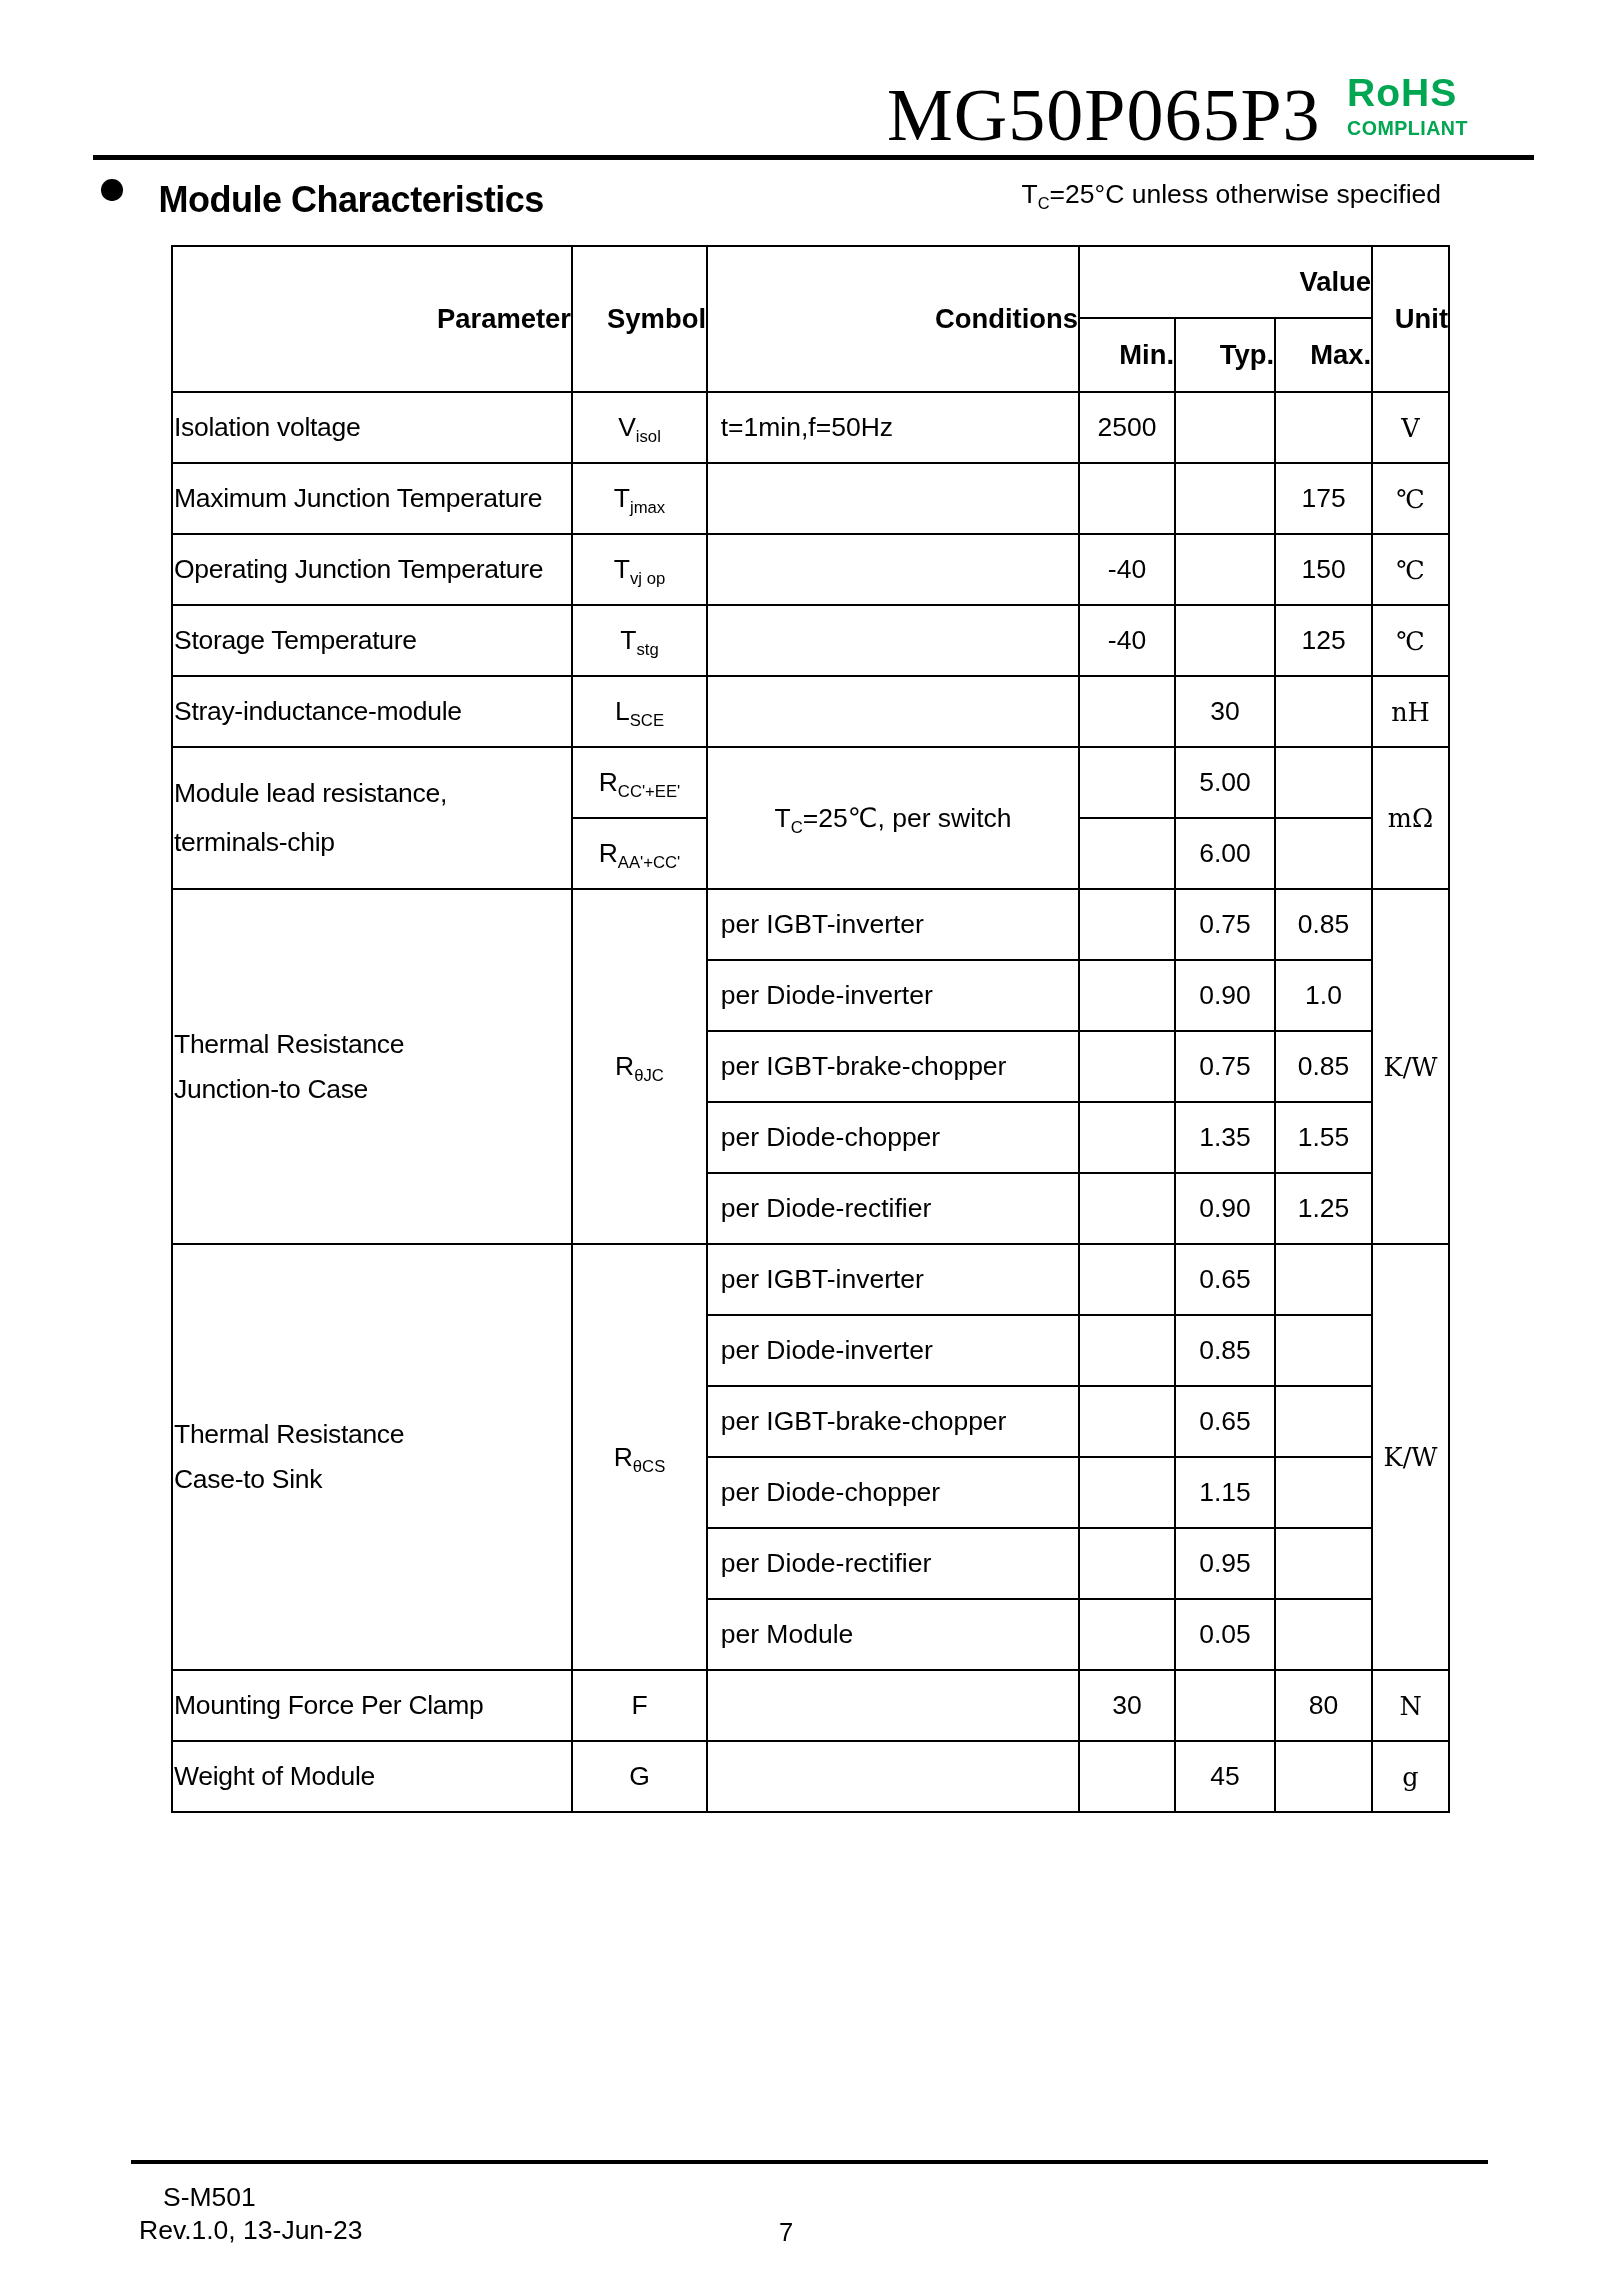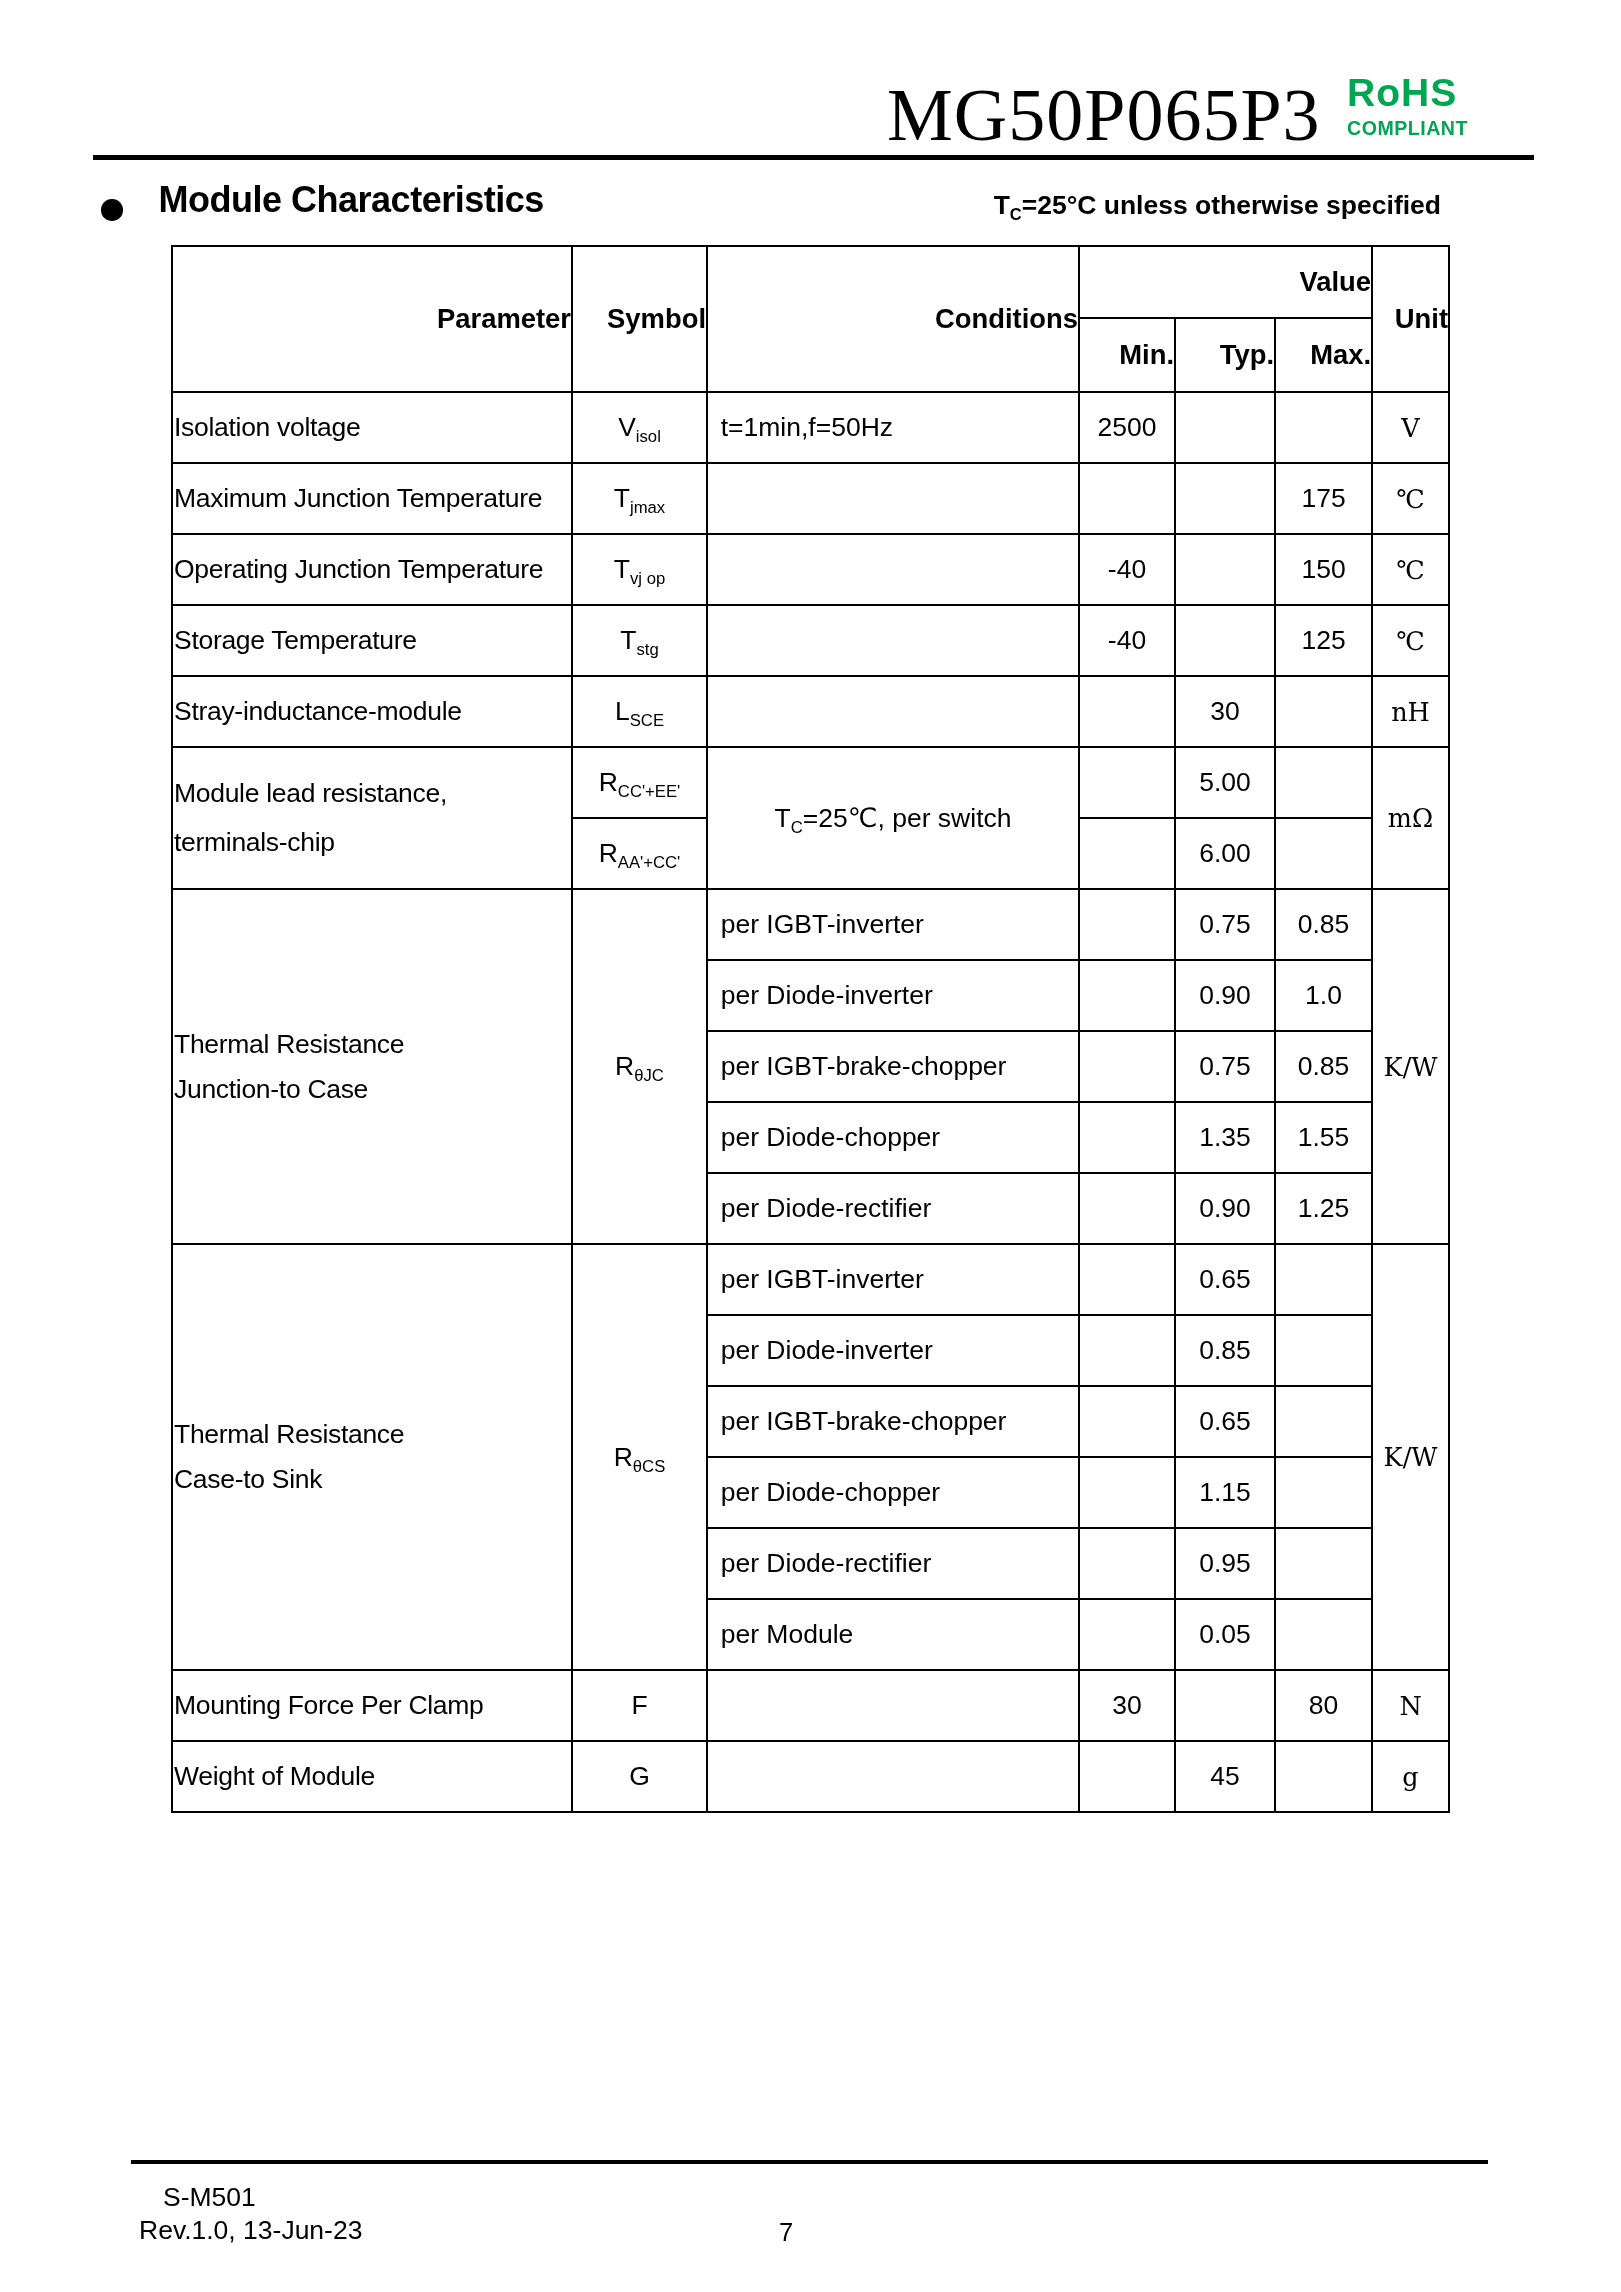--- a/index.html
+++ b/index.html
@@ -15,24 +15,24 @@
     position:absolute; top:78px; left:887px;
     font-family:"Liberation Serif","DejaVu Serif",serif;
     font-weight:normal; font-size:74px; line-height:1; letter-spacing:1px;
   }
   .rohs-badge { position:absolute; top:73px; left:1347px; font-weight:bold; line-height:1; }
   .rohs-line1 { font-size:39px; letter-spacing:1px; }
   .rohs-line2 { font-size:19.6px; margin-top:6.9px; letter-spacing:0.5px; }
   .top-rule { position:absolute; left:93px; top:155px; width:1441px; height:4.9px; background:#000; }
 
   
-  .section-row { position:absolute; left:101px; top:179px; width:1340px; display:flex; align-items:flex-end; }
+  .section-row { position:absolute; left:101px; top:179px; width:1340px; display:flex; align-items:flex-start; }
   .bullet { width:21.6px; height:21.6px; border-radius:50%; background:#000; flex:0 0 auto; }
   .section-title { margin-left:36px; font-size:36px; font-weight:bold; letter-spacing:-0.5px; }
-  .cond-note { margin-left:auto; font-size:26.5px; font-weight:bold; }
+  .cond-note { margin-left:auto; font-size:26.5px; font-weight:normal; }
   .cond-note sub { font-size:0.62em; line-height:0; }
 
   
   .char-table {
     position:absolute; left:171px; top:245px; width:1278px;
     border-collapse:collapse; table-layout:fixed;
   }
   .char-table col.c1 { width:400px; }
   .char-table col.c2 { width:135px; }
   .char-table col.c3 { width:372px; }

